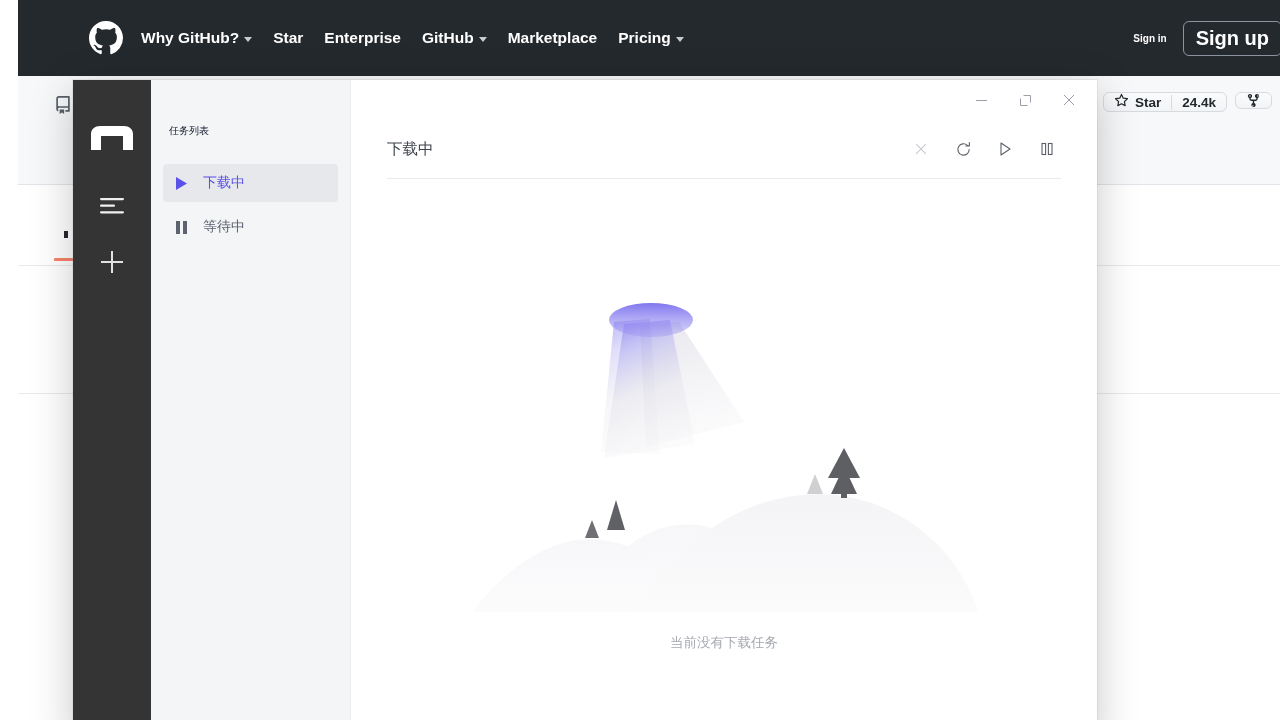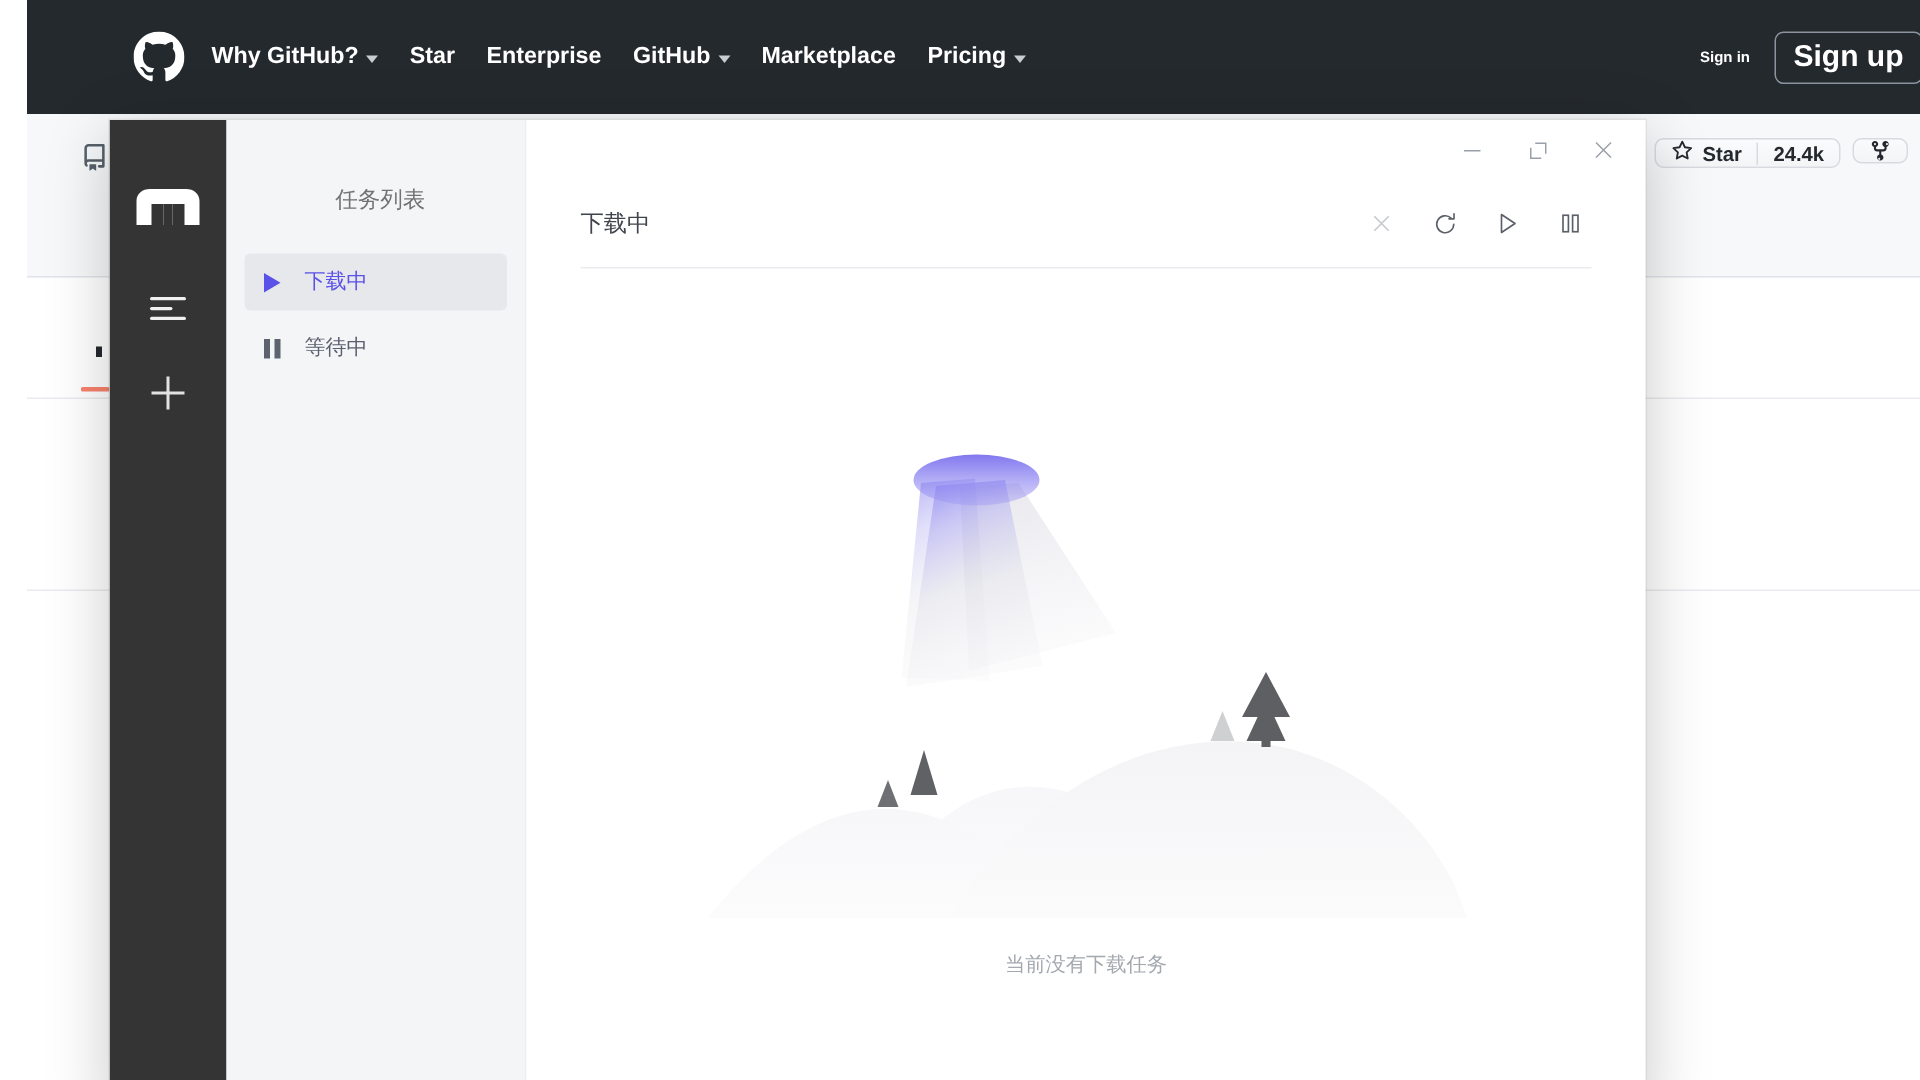--- a/index.html
+++ b/index.html
@@ -246,25 +246,24 @@
   
   .mx-tasklist {
     width: 200px;
     flex: none;
     background: #f4f5f7;
     box-sizing: border-box;
     padding: 44px 12px 0 12px;
     border-right: 1px solid #eceef0;
   }
   .mx-tasklist-title {
-    font-size: 15px;
-    color: #737373;
+    font-size: 10px;
+    color: #0f172a;
     margin-left: 6px;
     margin-bottom: 26px;
-    text-align: center;
   }
   .mx-task {
     display: flex;
     align-items: center;
     gap: 14px;
     height: 38px;
     padding: 0 10px;
     border-radius: 4px;
     color: #5a6070;
     font-size: 14px;

